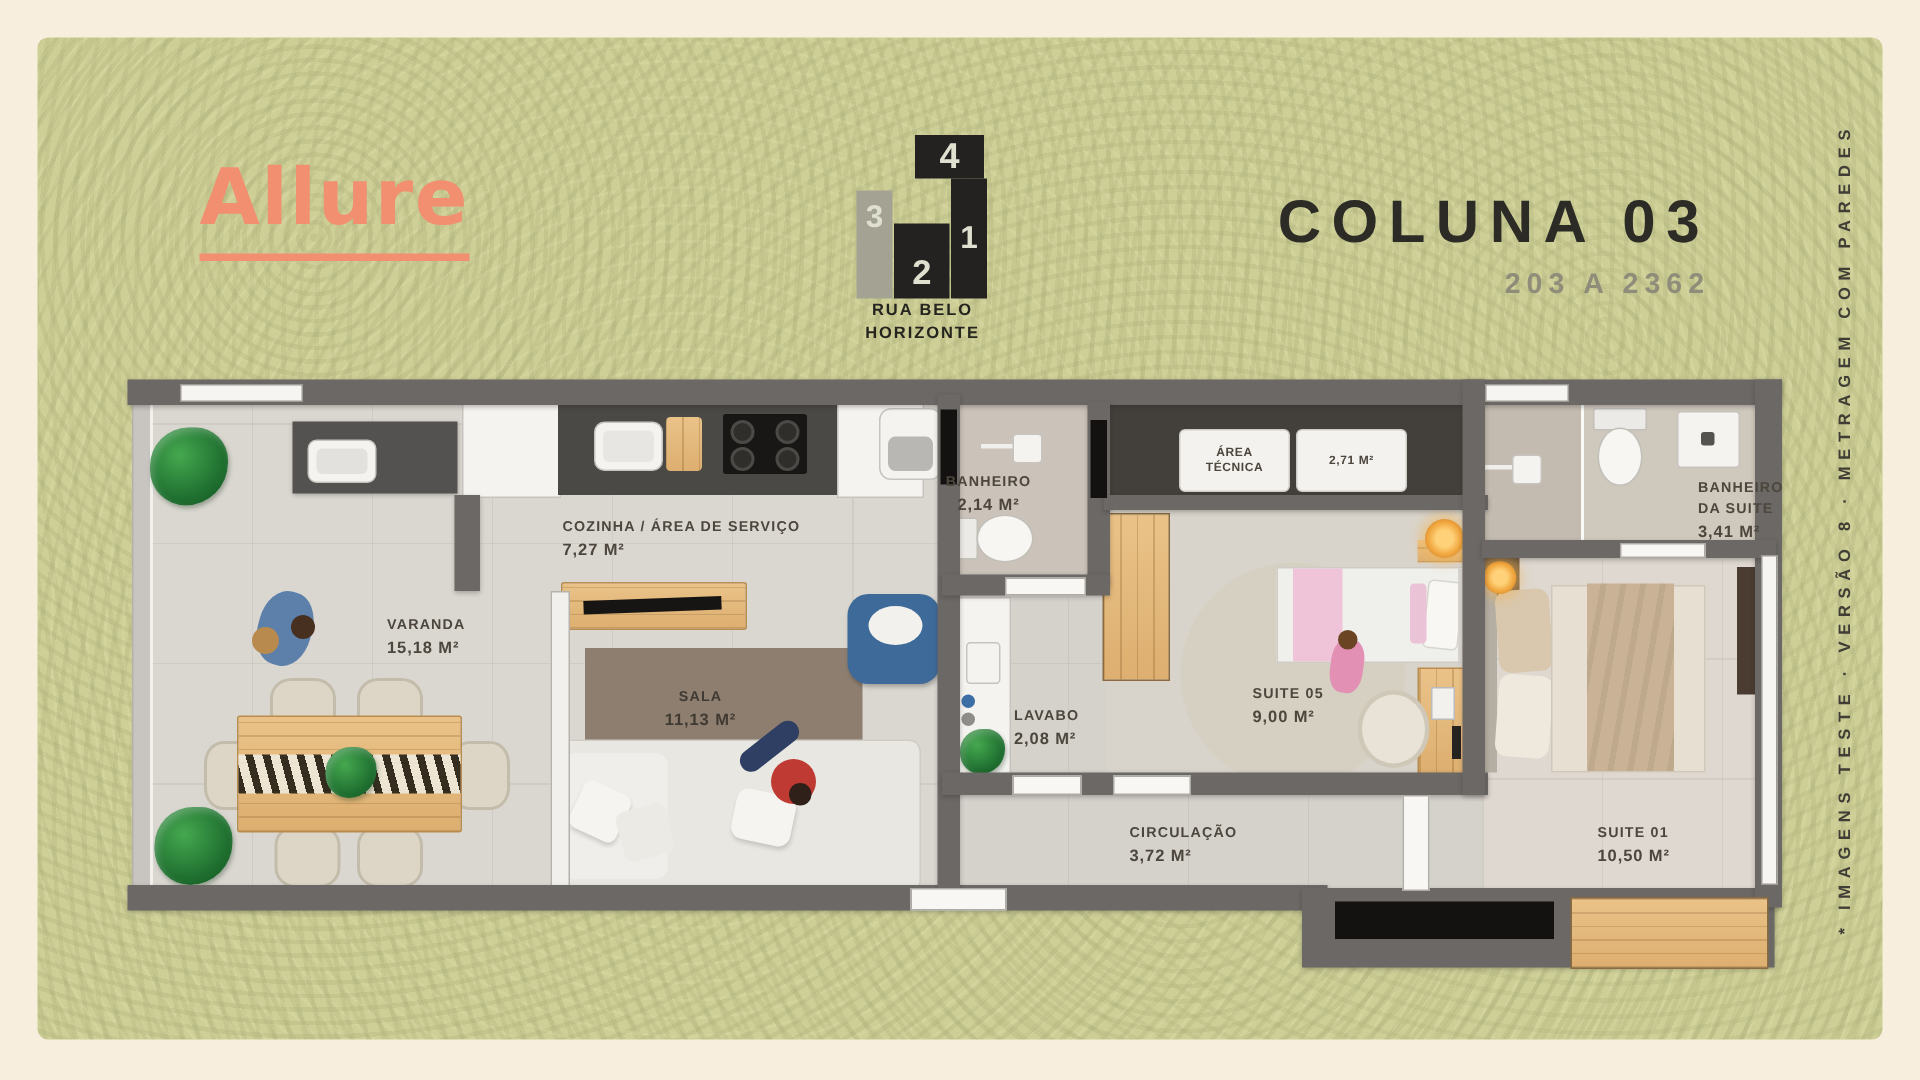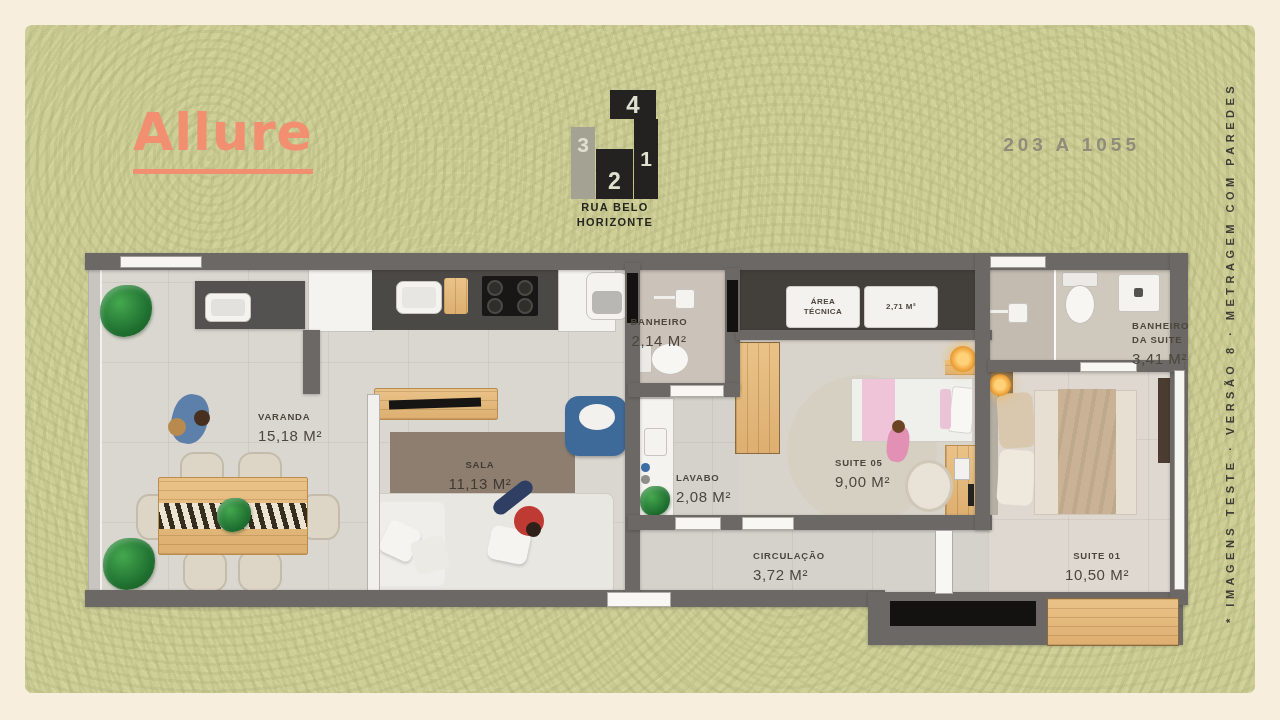--- a/index.html
+++ b/index.html
@@ -48,21 +48,21 @@
       linear-gradient(#eac288,#ddaf70);}
   .wood-h{position:absolute;z-index:3;background:
       repeating-linear-gradient(0deg, rgba(120,80,30,.22) 0 1px, transparent 1px 9px),
       linear-gradient(#eac288,#ddaf70);}
   .plant{position:absolute;z-index:4;border-radius:50% 42% 55% 46%;
       background:radial-gradient(circle at 38% 35%, #45a84f, #1f7030 62%, #14521f);
       box-shadow:inset 2px 3px 5px rgba(255,255,255,.25), 1px 2px 3px rgba(30,60,30,.35);}
   .chair{position:absolute;z-index:2;background:#ddd6c6;border:2px solid #c3bcab;border-radius:32%;}
   .rlabel{position:absolute;z-index:7;color:#4c463d;font-size:9.5px;font-weight:bold;
           letter-spacing:.8px;line-height:1.45;white-space:nowrap;}
-  .rlabel .area{font-weight:400;font-size:15px;letter-spacing:.6px;display:block;margin-top:1px;}
+  .rlabel .area{font-weight:700;font-size:11px;letter-spacing:.6px;display:block;margin-top:1px;}
   .rlabel.center{text-align:center;}
   .rlabel.wrap{white-space:normal;}
   .mach{position:absolute;z-index:4;background:#f3f2ef;border:1px solid #cfccc6;border-radius:4px;
         display:flex;align-items:center;justify-content:center;text-align:center;
         color:#4c463d;font-size:8px;font-weight:bold;letter-spacing:.4px;line-height:1.3;}
   .burner{position:absolute;width:12px;height:12px;border-radius:50%;
           background:#2f2e2b;border:2px solid #4c4a46;}
   .lamp{position:absolute;z-index:4;border-radius:50%;
         background:radial-gradient(circle, #ffd27a 0 30%, #f0a53c 60%, #b5722a 100%);
         box-shadow:0 0 8px 3px rgba(245,180,80,.55);}
@@ -87,21 +87,22 @@
   <div class="blk" style="left:634px;top:119px;width:24px;height:80px;font-size:21px;">
       <span>1</span>
     </div>
   <div class="street">
     <div>RUA BELO</div>
     <div>HORIZONTE</div>
   </div>
 </div>
 
 <div class="titlebox">
-  <div class="units">203 A 1055</div>
+  <div class="title">COLUNA 03</div>
+  <div class="units">203 A 2362</div>
 </div>
 
 <div class="sidenote">* IMAGENS TESTE · VERSÃO 8 · METRAGEM COM PAREDES</div>
 
 <div class="plan">
 
   <div class="floor tiles" style="left:18px;top:10px;width:545px;height:340px;background-color:#dad7d1;"></div>
   <div class="floor tiles" style="left:562px;top:10px;width:360px;height:340px;background-color:#d5d2cc;"></div>
   <div class="floor" style="left:570px;top:17px;width:90px;height:122px;background:#cbc3b9;"></div>
   <div class="floor" style="left:668px;top:15px;width:252px;height:65px;background:#43403b;"></div>
@@ -256,41 +257,45 @@
     <span style="position:absolute;left:10px;top:62px;width:36px;height:55px;background:#efe9dd;border-radius:8px;transform:rotate(4deg);display:block;"></span>
     <span style="position:absolute;left:46px;top:2px;width:101px;height:123px;background:#e6dfd2;border:1px solid #cfc7ba;display:block;"></span>
     <span style="position:absolute;left:70px;top:1px;width:58px;height:125px;background:repeating-linear-gradient(100deg,#c9b295 0 9px,#bfa98c 9px 13px);display:block;"></span>
   </div>
   <div style="position:absolute;left:1088px;top:125px;width:18px;height:85px;background:#4a3c30;z-index:3;"></div>
 
   <div class="rlabel" style="left:188px;top:157px;">
     <span>VARANDA</span>
     <span class="area">15,18 M²</span>
   </div>
-  <div class="rlabel center" style="left:375px;top:205px;width:70px;color:#403a32;">
+  <div class="rlabel" style="left:305px;top:92px;">
+    <span>COZINHA / ÁREA DE SERVIÇO</span>
+    <span class="area">7,27 M²</span>
+  </div>
+  <div class="rlabel center" style="left:362px;top:205px;width:70px;color:#403a32;">
     <span>SALA</span>
     <span class="area">11,13 M²</span>
   </div>
   <div class="rlabel center" style="left:544px;top:62px;width:90px;">
     <span>BANHEIRO</span>
     <span class="area">2,14 M²</span>
   </div>
   <div class="rlabel" style="left:606px;top:218px;">
     <span>LAVABO</span>
     <span class="area">2,08 M²</span>
   </div>
   <div class="rlabel" style="left:765px;top:203px;">
     <span>SUITE 05</span>
     <span class="area">9,00 M²</span>
   </div>
   <div class="rlabel wrap" style="left:1030px;top:66px;width:72px;margin-left:32px;">
     <span>BANHEIRO DA SUITE</span>
     <span class="area">3,41 M²</span>
   </div>
-  <div class="rlabel" style="left:995px;top:296px;text-align:center;">
+  <div class="rlabel" style="left:995px;top:296px;">
     <span>SUITE 01</span>
     <span class="area">10,50 M²</span>
   </div>
   <div class="rlabel" style="left:683px;top:296px;">
     <span>CIRCULAÇÃO</span>
     <span class="area">3,72 M²</span>
   </div>
 
 </div>
 

